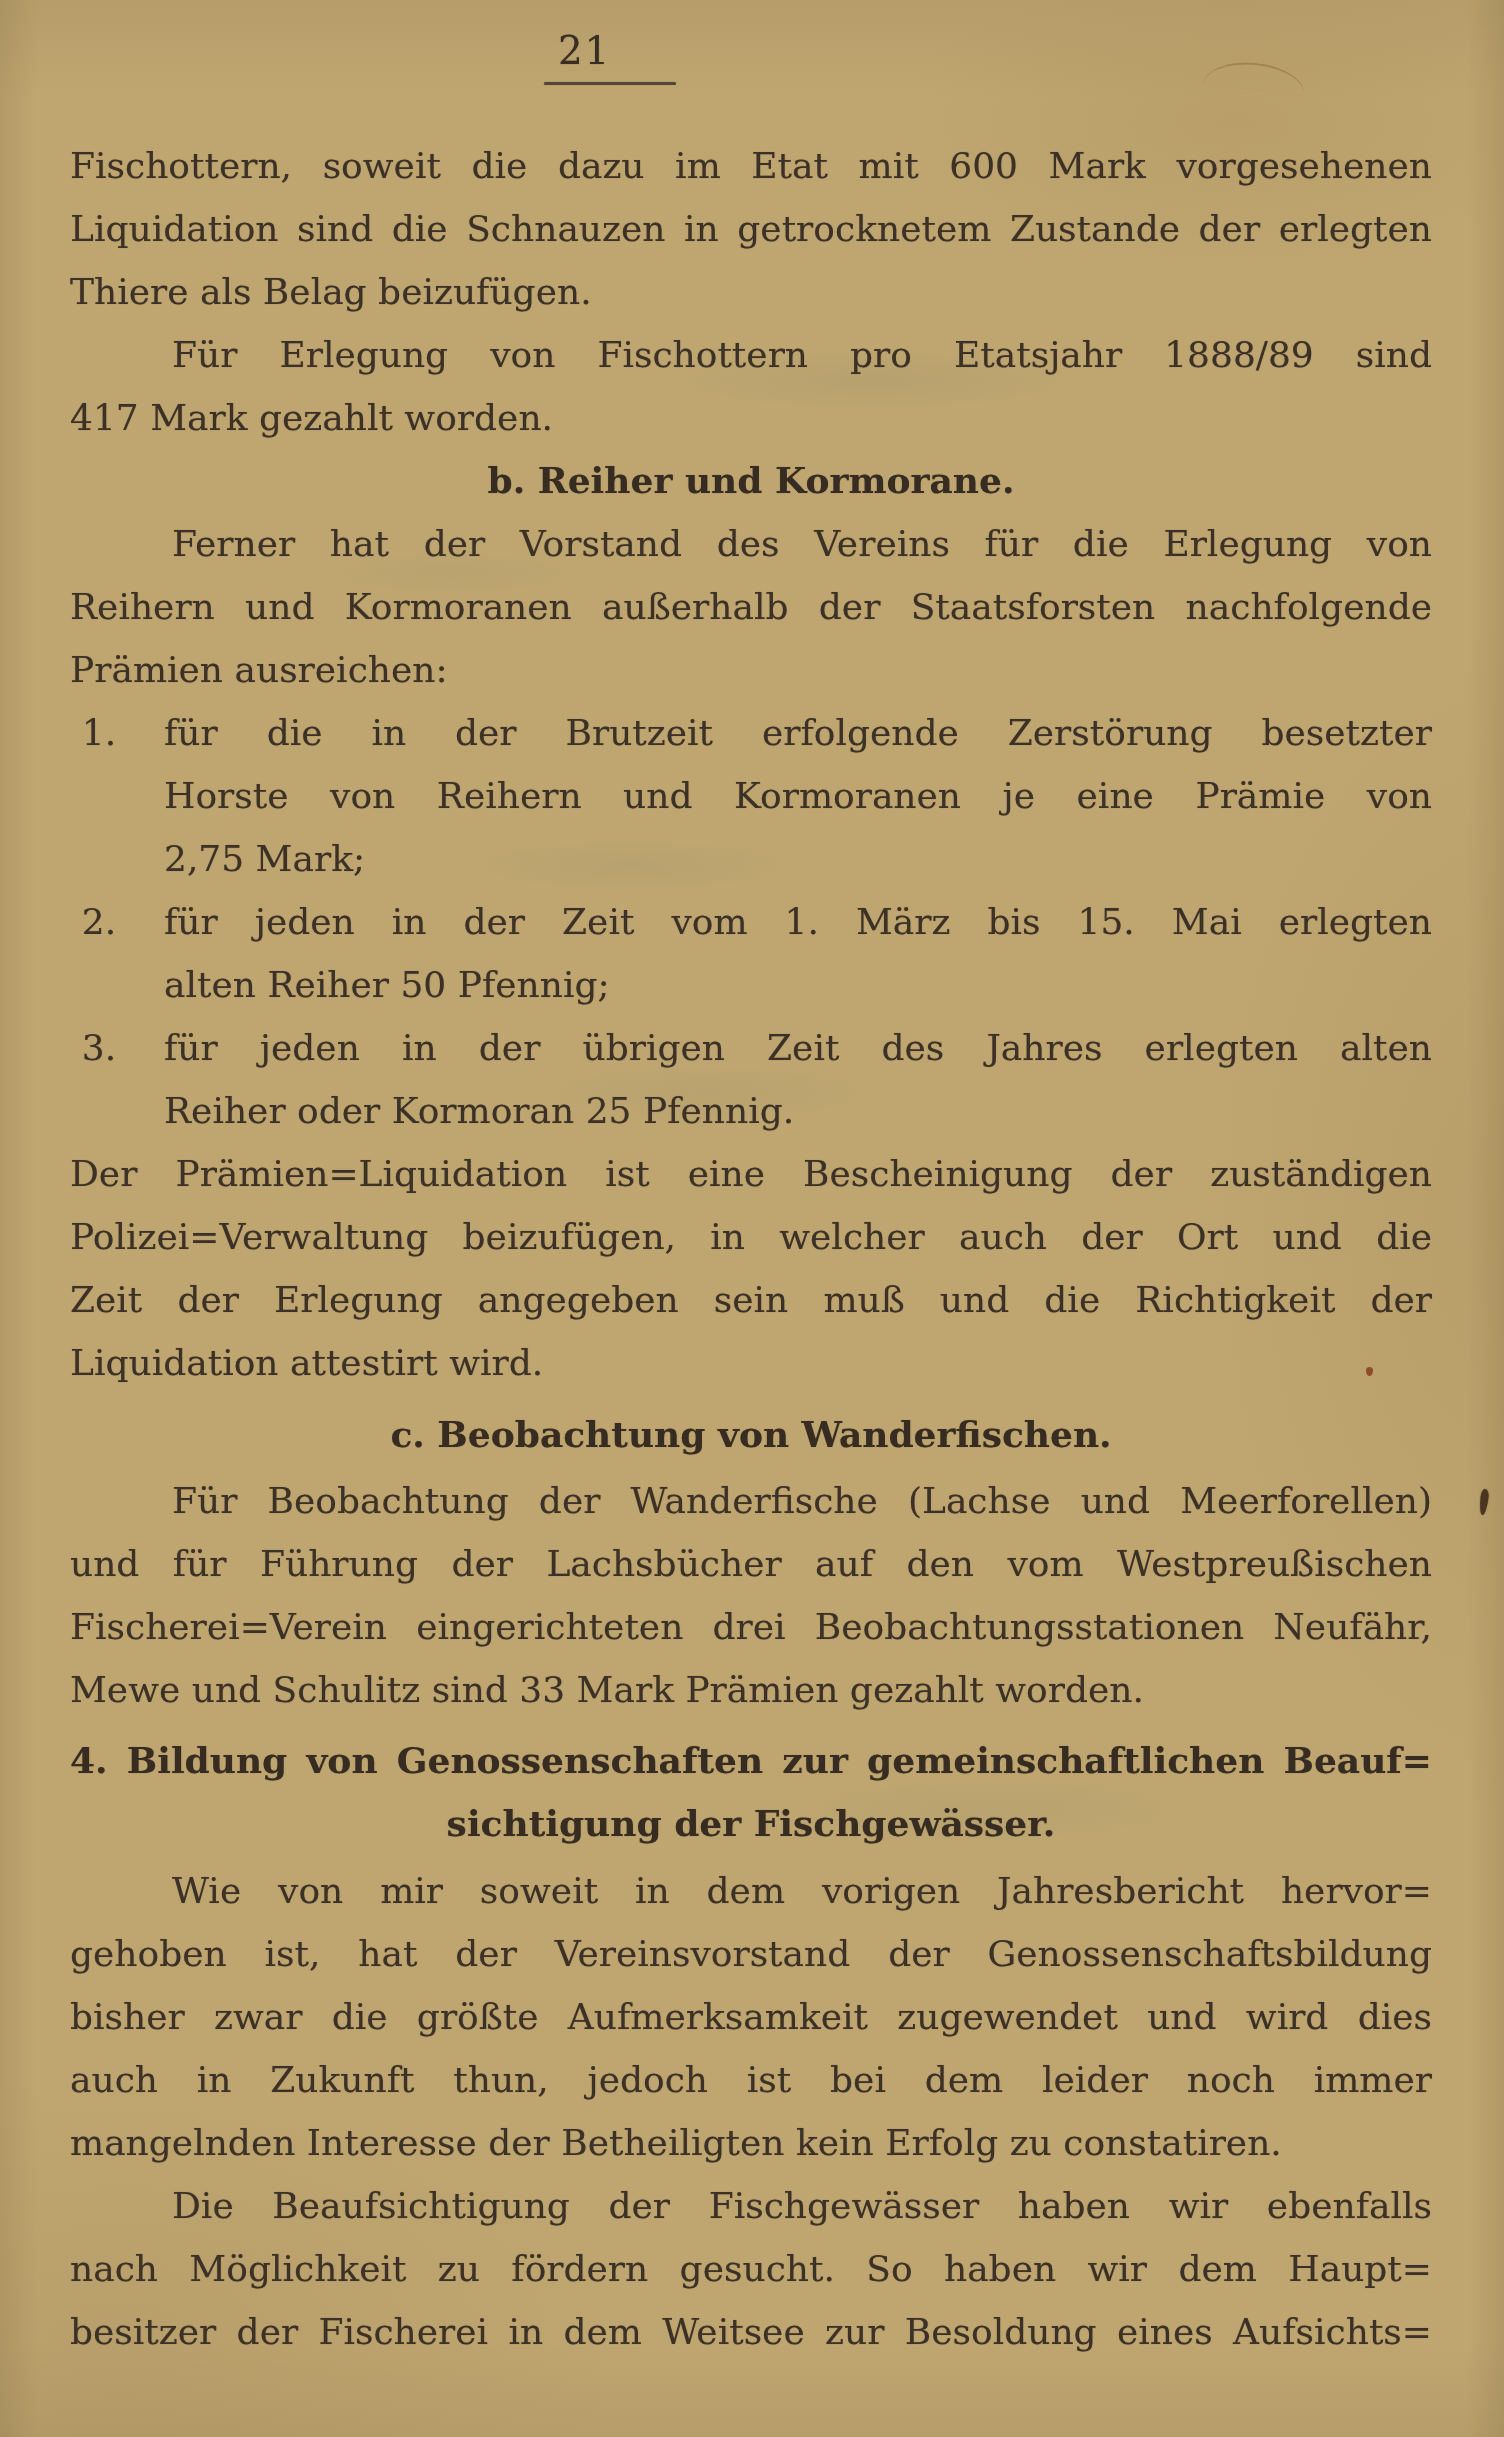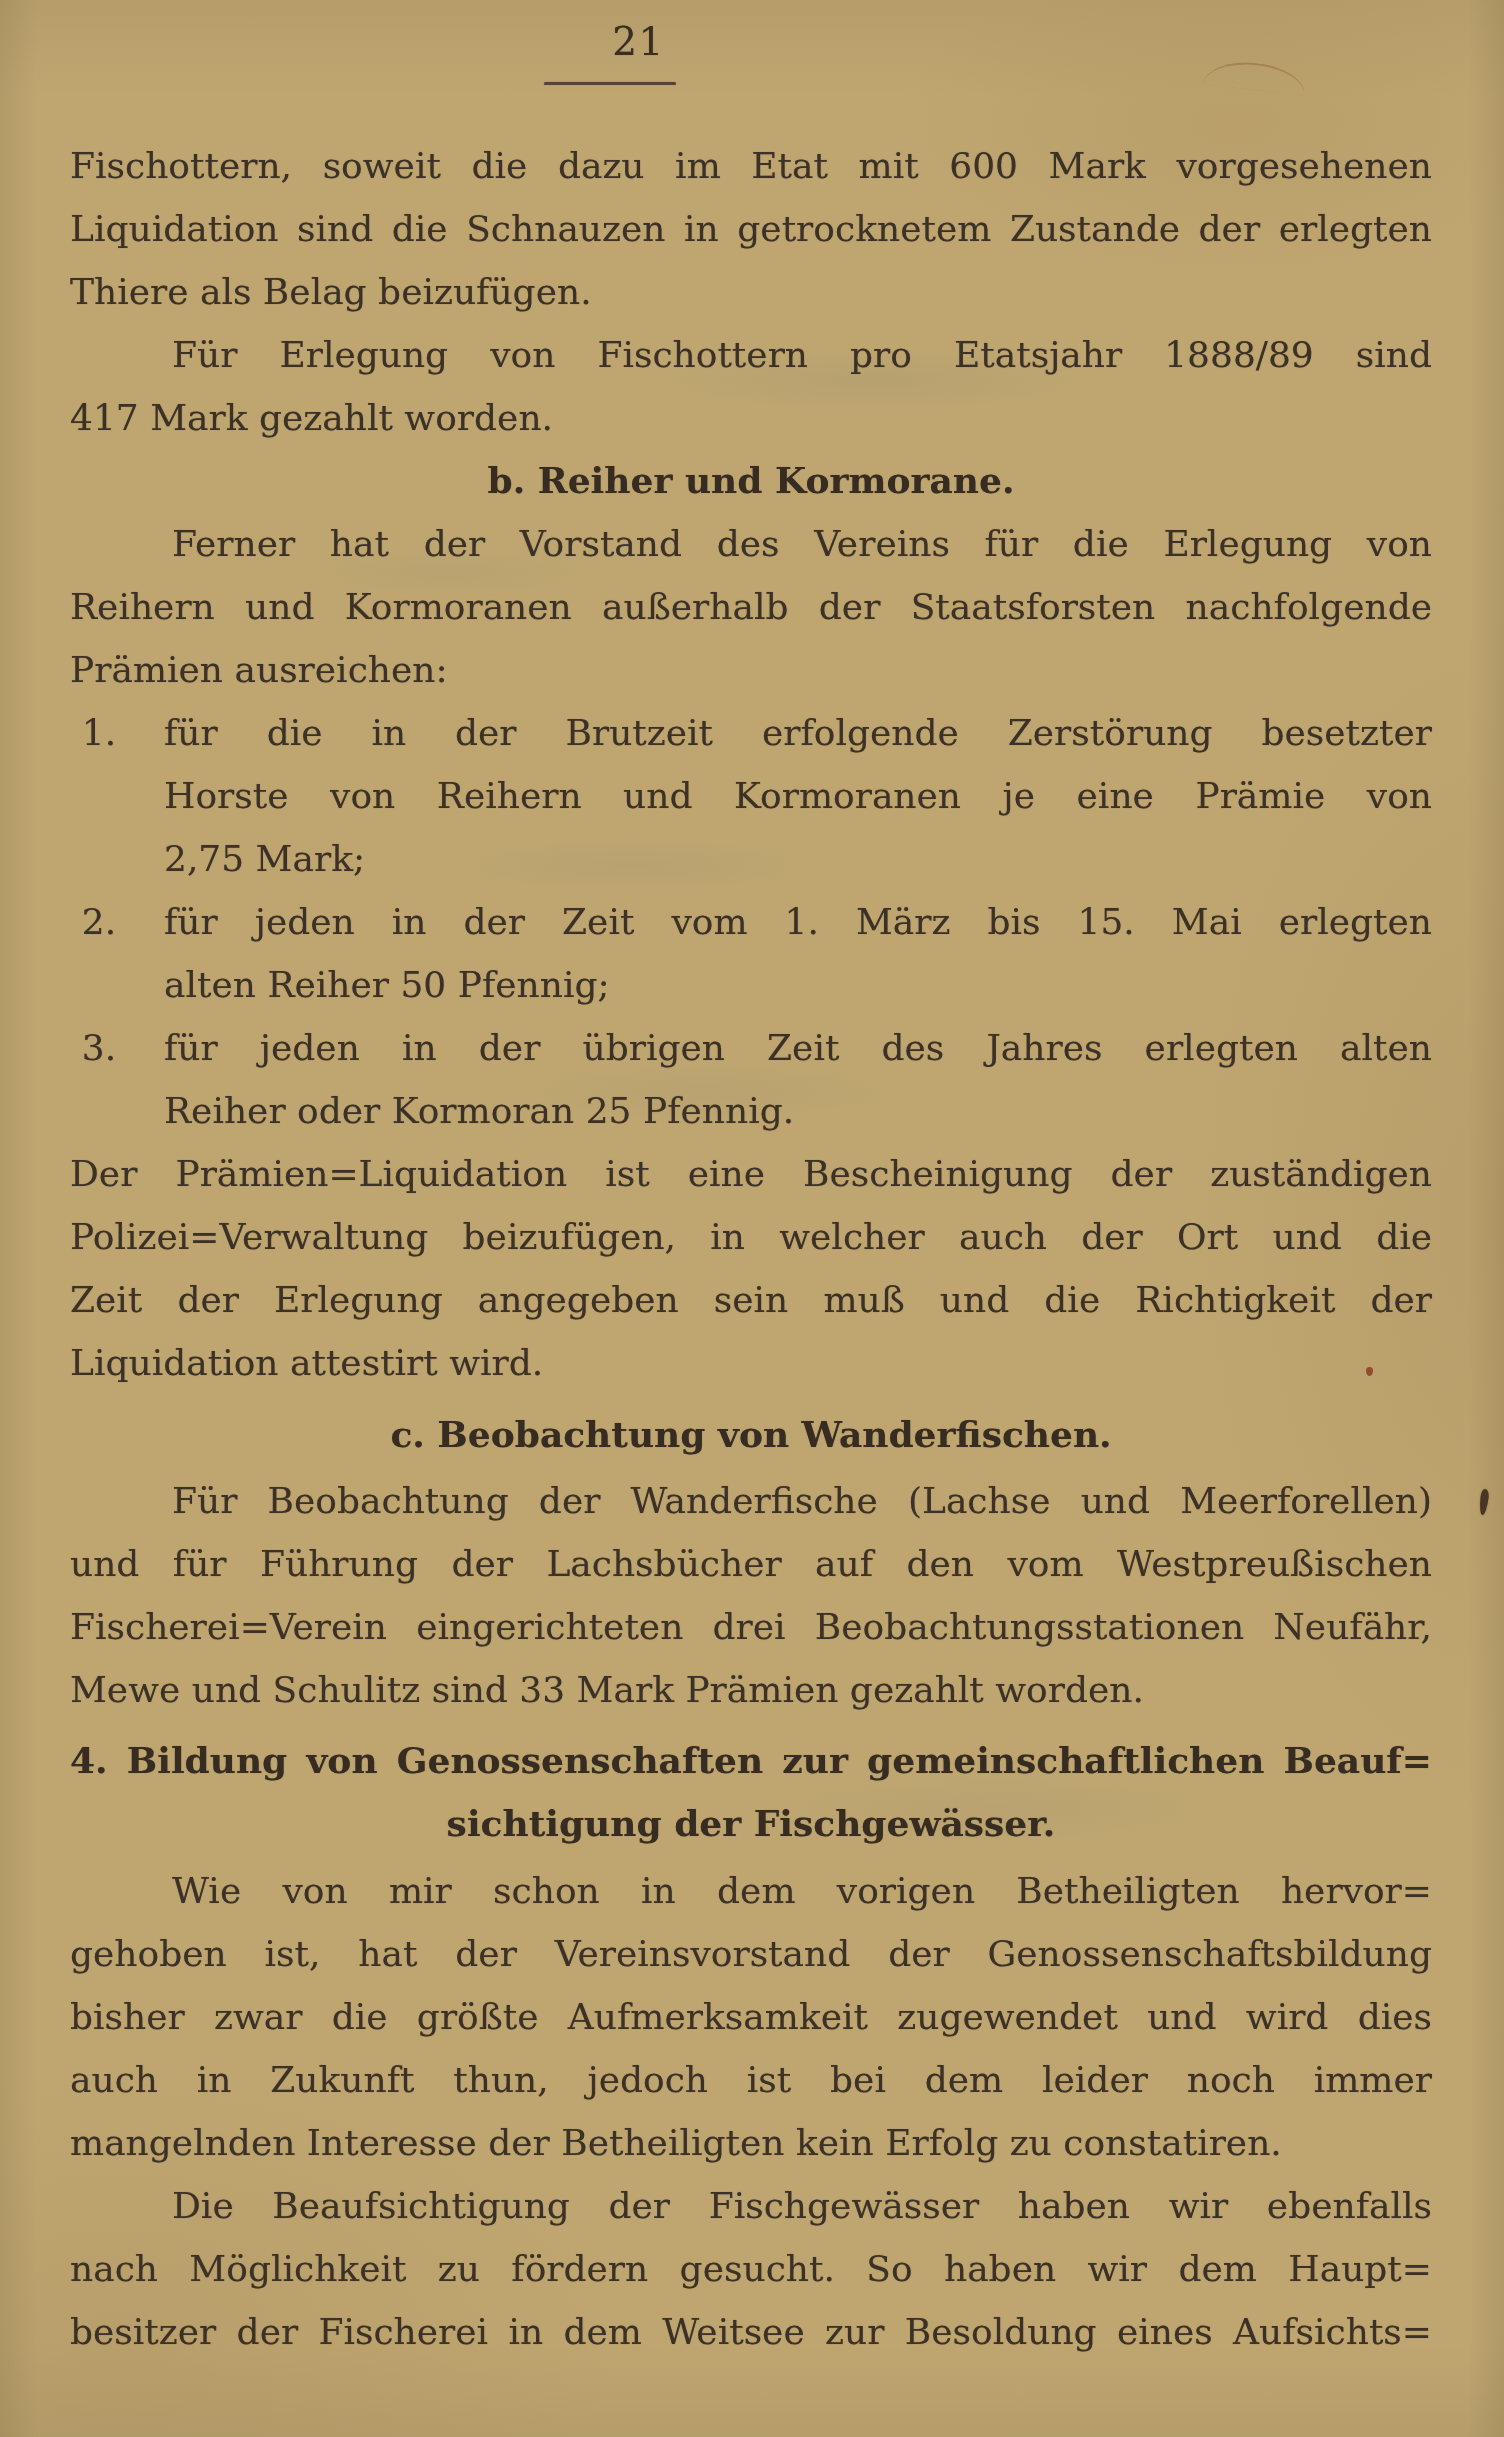--- a/index.html
+++ b/index.html
@@ -23,22 +23,22 @@
       radial-gradient(ellipse 429px 805px at 100% 50%, rgba(130,100,55,.12), transparent 75%),
       radial-gradient(ellipse 333px 48px at 58% 15.6%, rgba(104,116,88,.10), transparent 70%),
       radial-gradient(ellipse 279px 43px at 42% 35.5%, rgba(104,116,88,.09), transparent 70%),
       radial-gradient(ellipse 300px 48px at 47% 44.8%, rgba(104,116,88,.08), transparent 70%),
       radial-gradient(ellipse 343px 54px at 66% 74.2%, rgba(104,116,88,.08), transparent 70%),
       radial-gradient(ellipse 225px 38px at 30% 23.5%, rgba(104,116,88,.07), transparent 70%),
       linear-gradient(90deg, rgba(86,66,36,.12), transparent 2.5%, transparent 97.5%, rgba(86,66,36,.14)),
       linear-gradient(180deg, rgba(96,76,42,.10), transparent 4%, transparent 96%, rgba(96,76,42,.10));
   }
   .pageno {
-    position:absolute; top:18px; left:558px; width:107px;
-    text-align:right;
+    position:absolute; top:27px; left:558px; width:107px;
+    text-align:left;
     font-size:39px; line-height:48px;
     letter-spacing:1.6px;
     color:#382e22;
     text-shadow:0 0 1.1px rgba(55,45,30,.45);
   }
   .rule {
     position:absolute; top:82px; left:544px;
     width:132px; height:3.2px;
     background:#42362a;
     border-radius:1.6px;
@@ -146,21 +146,21 @@
       <div class="line">Fischerei=Verein eingerichteten drei Beobachtungsstationen Neufähr,</div>
       <div class="line last">Mewe und Schulitz sind 33 Mark Prämien gezahlt worden.</div>
     </div>
 
     <div class="sp-top sp-bot">
       <div class="line bold">4. Bildung von Genossenschaften zur gemeinschaftlichen Beauf=</div>
       <div class="line bold center last">sichtigung der Fischgewässer.</div>
     </div>
 
     <div>
-      <div class="line indent">Wie von mir schon in dem vorigen Betheiligten hervor=</div>
+      <div class="line indent">Wie von mir soweit in dem vorigen Jahresbericht hervor=</div>
       <div class="line">gehoben ist, hat der Vereinsvorstand der Genossenschaftsbildung</div>
       <div class="line">bisher zwar die größte Aufmerksamkeit zugewendet und wird dies</div>
       <div class="line">auch in Zukunft thun, jedoch ist bei dem leider noch immer</div>
       <div class="line last">mangelnden Interesse der Betheiligten kein Erfolg zu constatiren.</div>
     </div>
 
     <div>
       <div class="line indent">Die Beaufsichtigung der Fischgewässer haben wir ebenfalls</div>
       <div class="line">nach Möglichkeit zu fördern gesucht. So haben wir dem Haupt=</div>
       <div class="line">besitzer der Fischerei in dem Weitsee zur Besoldung eines Aufsichts=</div>

